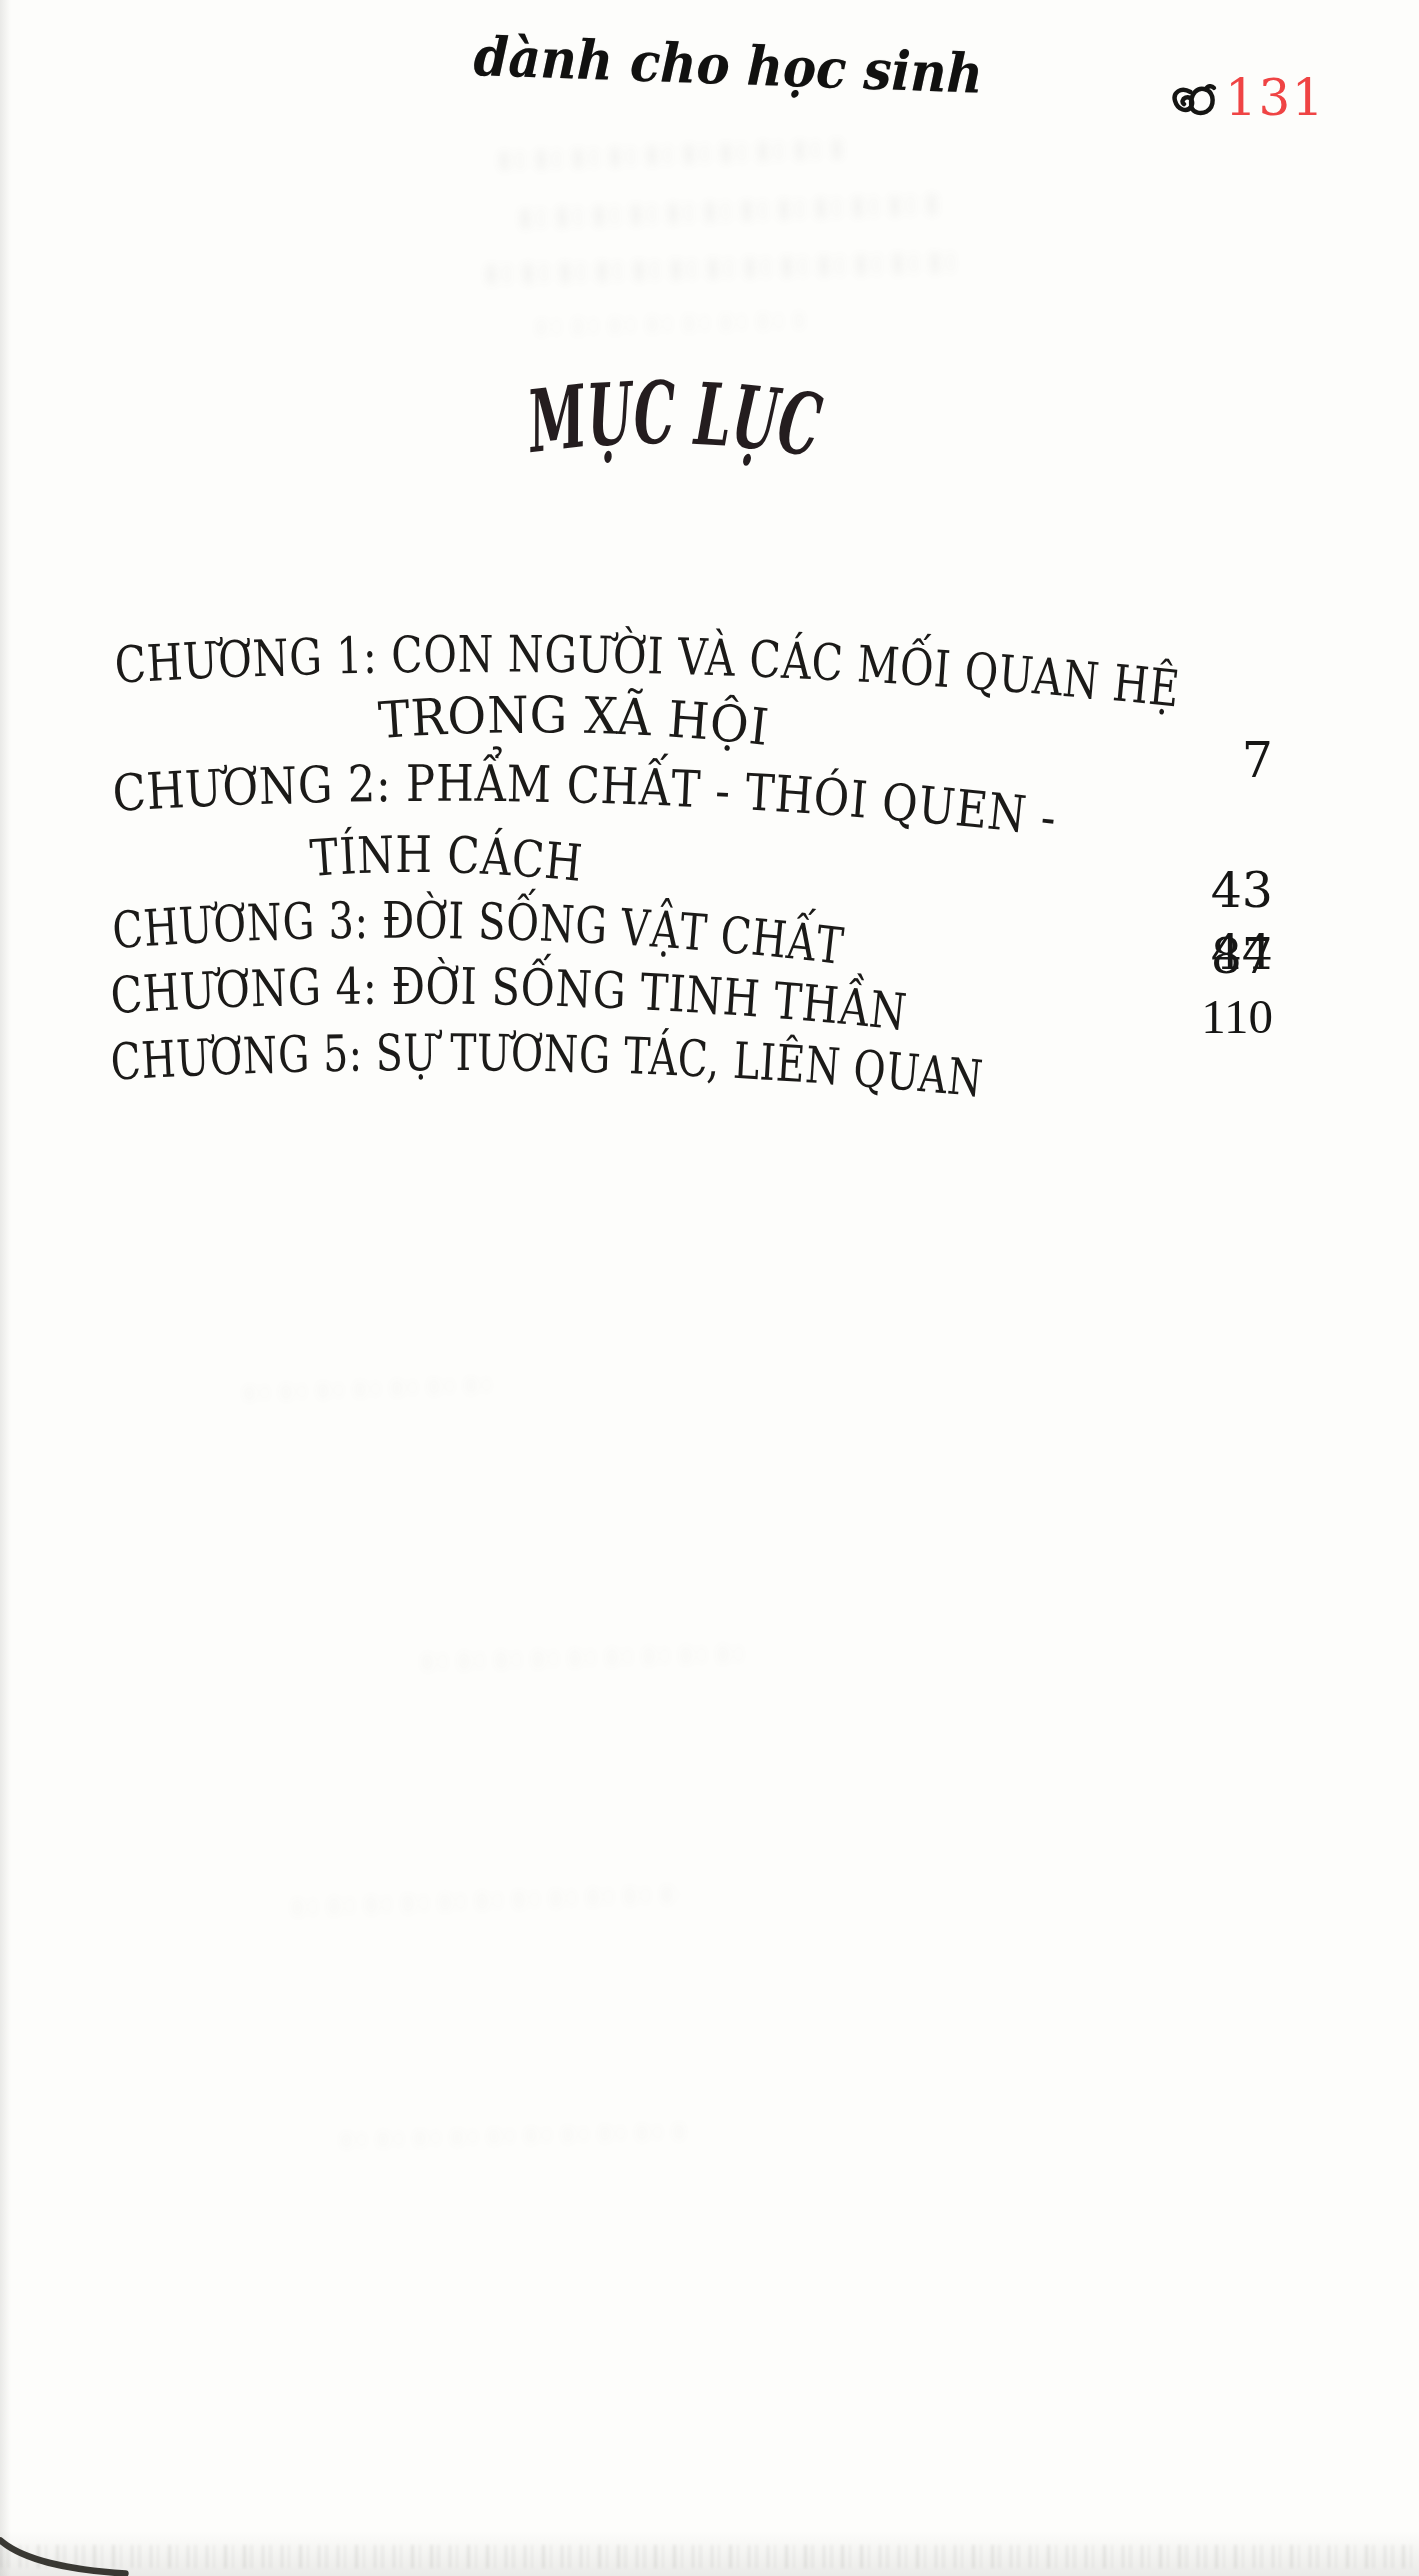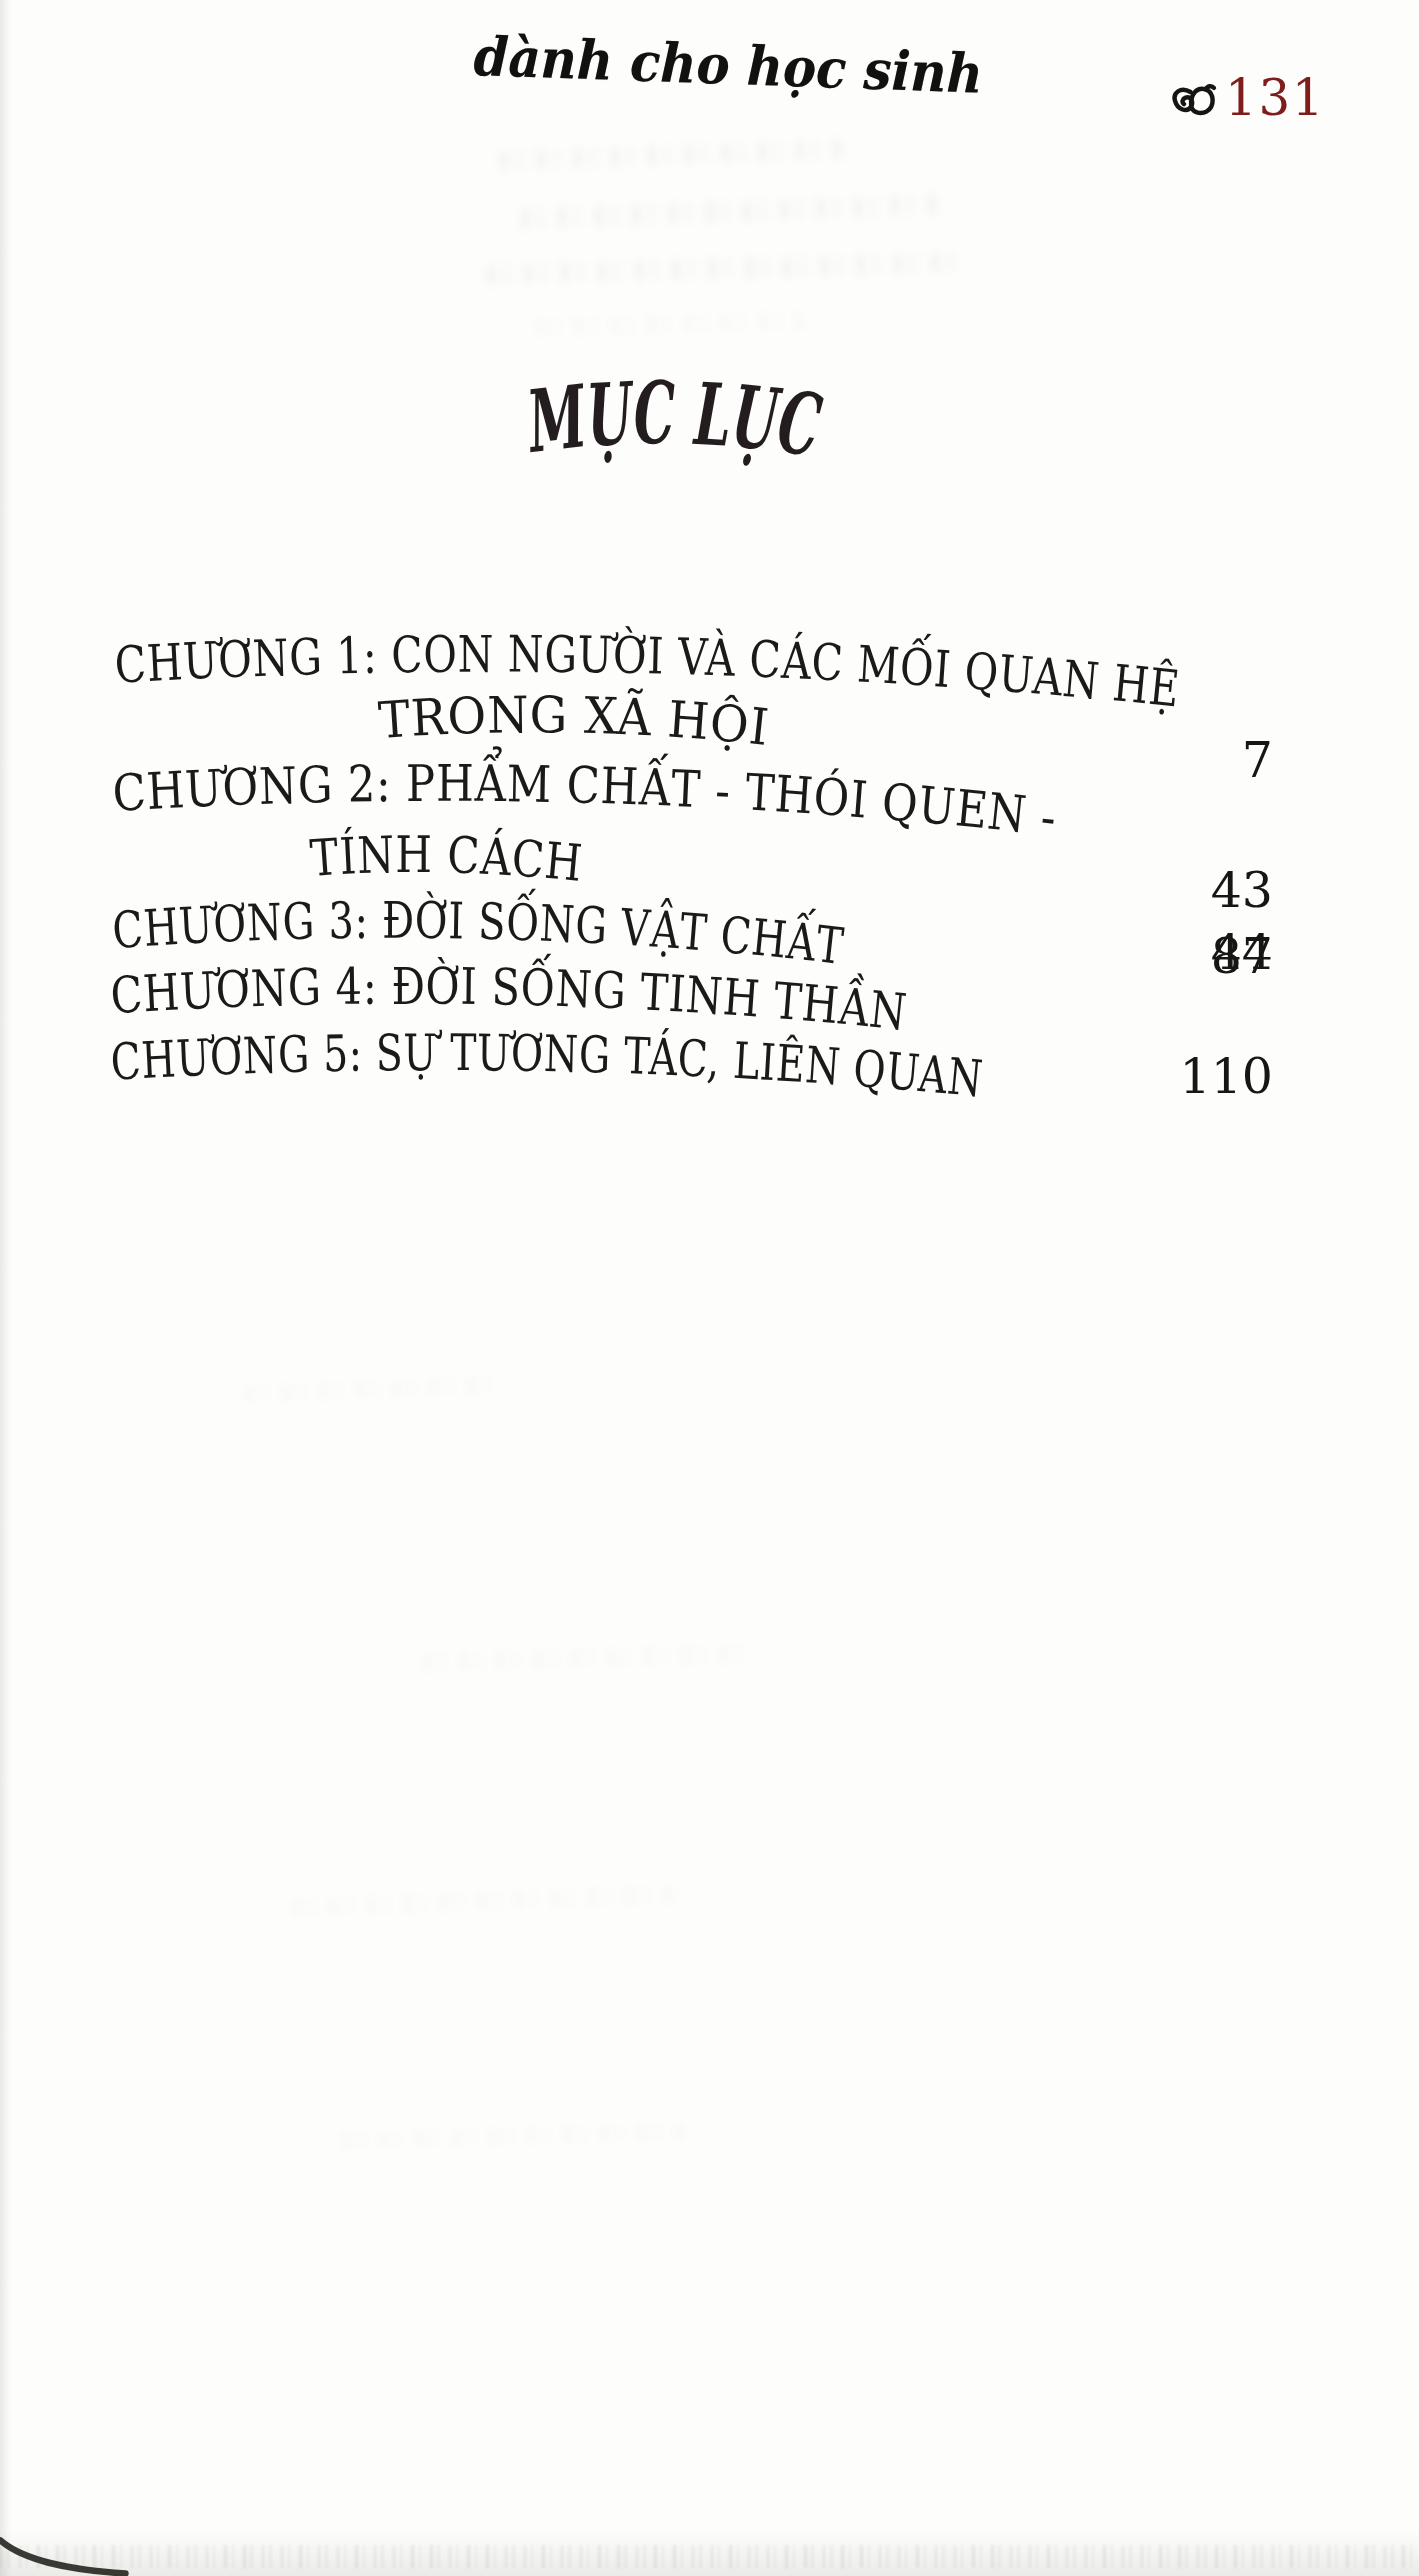--- a/index.html
+++ b/index.html
@@ -39,21 +39,21 @@
     position: absolute;
     left: 1171px;
     top: 82px;
   }
   .pagenum-head {
     position: absolute;
     left: 1225px;
     top: 73px;
     font-size: 50px;
     line-height: 1.0;
-    color: #7f1d1d;
+    color: #ef4444;
     letter-spacing: 1.6px;
   }
 
   
   .arcsvg { position: absolute; overflow: visible; }
   .arc-text {
     font-family: "DejaVu Serif", serif;
     font-size: 62px;
     fill: #1b1a18;
     letter-spacing: 1px;
@@ -179,21 +179,21 @@
 
   <svg class="arcsvg" style="left:102px; top:1005px;" width="958" height="130" viewBox="0 0 1180 160">
     <path id="p7" d="M12,92 Q555,60 1095,114" fill="none"></path>
     <text class="arc-text"><textPath href="#p7" textLength="1072" lengthAdjust="spacingAndGlyphs">CHƯƠNG 5: SỰ TƯƠNG TÁC, LIÊN QUAN</textPath></text>
   </svg>
 
   <div class="toc-num" style="top:736px;">7</div>
   <div class="toc-num" style="top:866px;">43</div>
   <div class="toc-num" style="top:928px;">44</div>
   <div class="toc-num" style="top:932px;">87</div>
-  <div class="toc-num" style="top:1052px;">110</div>
+  <div class="toc-num" style="top:992px;font-family:Liberation Serif, serif;">110</div>
 
   <div class="smudge faint" style="left:244px; top:1381px; width:260px; height:16px; transform:rotate(-2deg);"></div>
   <div class="smudge faint" style="left:422px; top:1649px; width:325px; height:18px; transform:rotate(-1.5deg);"></div>
   <div class="smudge faint" style="left:292px; top:1892px; width:390px; height:18px; transform:rotate(-2deg);"></div>
   <div class="smudge faint" style="left:341px; top:2128px; width:349px; height:16px; transform:rotate(-1.5deg);"></div>
 
   <div class="left-edge-shadow"></div>
   <div class="bottom-speckle"></div>
   <div class="bottom-fade"></div>
   <svg class="page-curl" width="138" height="50" viewBox="0 0 170 62">

